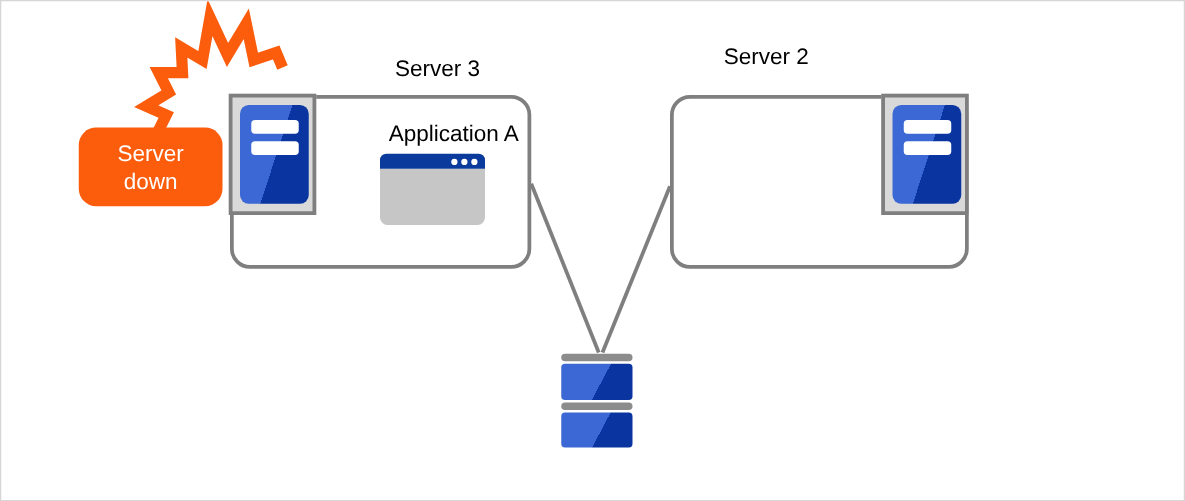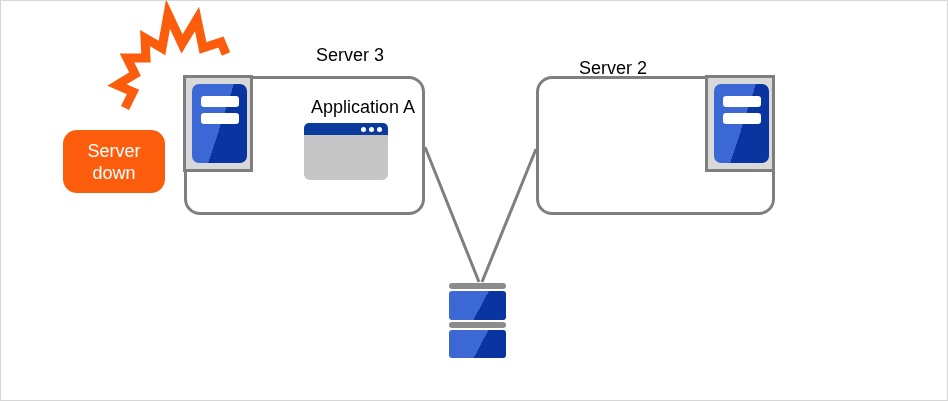--- a/index.html
+++ b/index.html
@@ -26,21 +26,21 @@
   .tower{
     position:absolute;left:6px;top:6px;width:55px;height:79px;border-radius:7px;
     background:linear-gradient(108deg,var(--blue-light,#3b68d4) 52%,var(--blue-dark,#0a35a0) 52%);
   }
   .tower .bar{
     position:absolute;left:9px;width:38px;height:11px;border-radius:3px;background:#fff;
   }
   .tower .bar.b1{top:12px;}
   .tower .bar.b2{top:29px;}
   .alert-badge{
-    position:absolute;left:62px;top:129px;width:102px;height:63px;
+    position:absolute;left:62px;top:101px;width:115px;height:63px;
     background:var(--orange,#fb5d0d);border-radius:14px;
     display:flex;align-items:center;justify-content:flex-start;text-align:center;
     color:#fff;font-size:18px;line-height:22px;padding:0 8px;box-sizing:border-box;
   }
   .app-window{
     position:absolute;left:303px;top:122px;width:84px;height:57px;
   }
   .app-window .titlebar{
     position:relative;height:12px;background:var(--title-blue,#0a3a9b);
     border-radius:5px 5px 0 0;
@@ -96,21 +96,21 @@
     <div class="titlebar">
       <span class="dots">
           <i></i>
           <i></i>
           <i></i>
         </span>
     </div>
     <div class="winbody"></div>
   </div>
 
-  <div class="node-label" style="left:612px;top:57px;text-align:right;">Server 2</div>
+  <div class="node-label" style="left:612px;top:34px;text-align:right;">Server 2</div>
   <div class="server-box" style="left:535px;top:75px;width:239px;height:139px;"></div>
   <div class="server-icon" style="left:704px;top:74px;width:70px;height:97px;">
     <div class="tower">
       <span class="bar b1"></span>
       <span class="bar b2"></span>
     </div>
   </div>
 
   <div class="disk">
     <div class="cap"></div>

